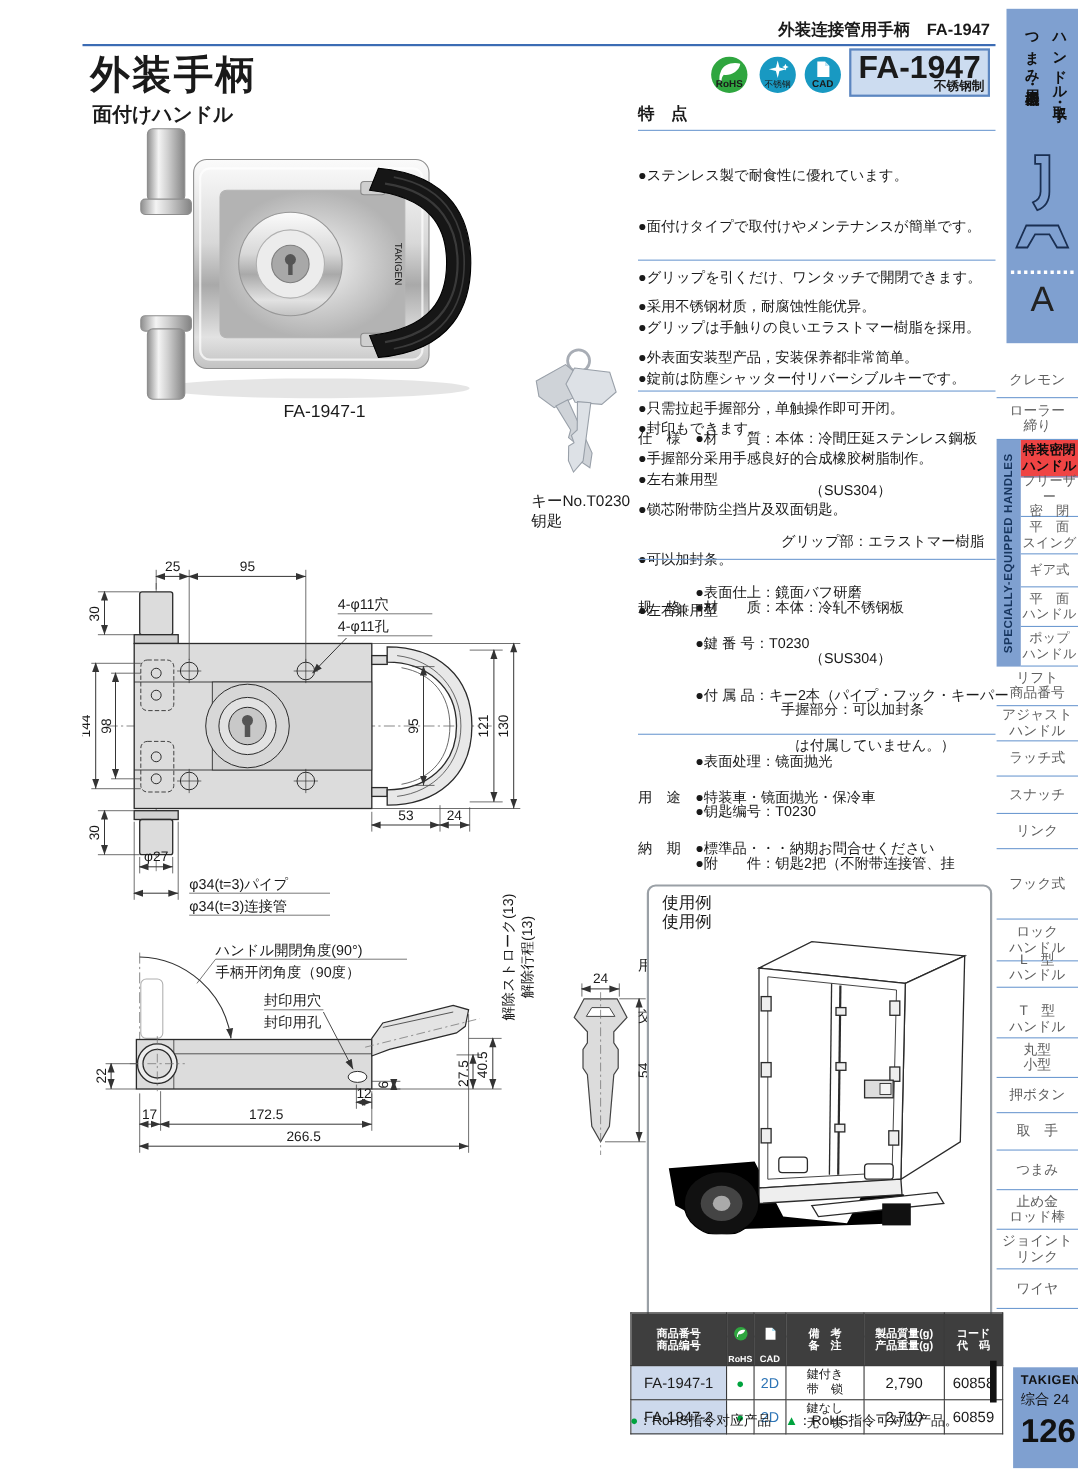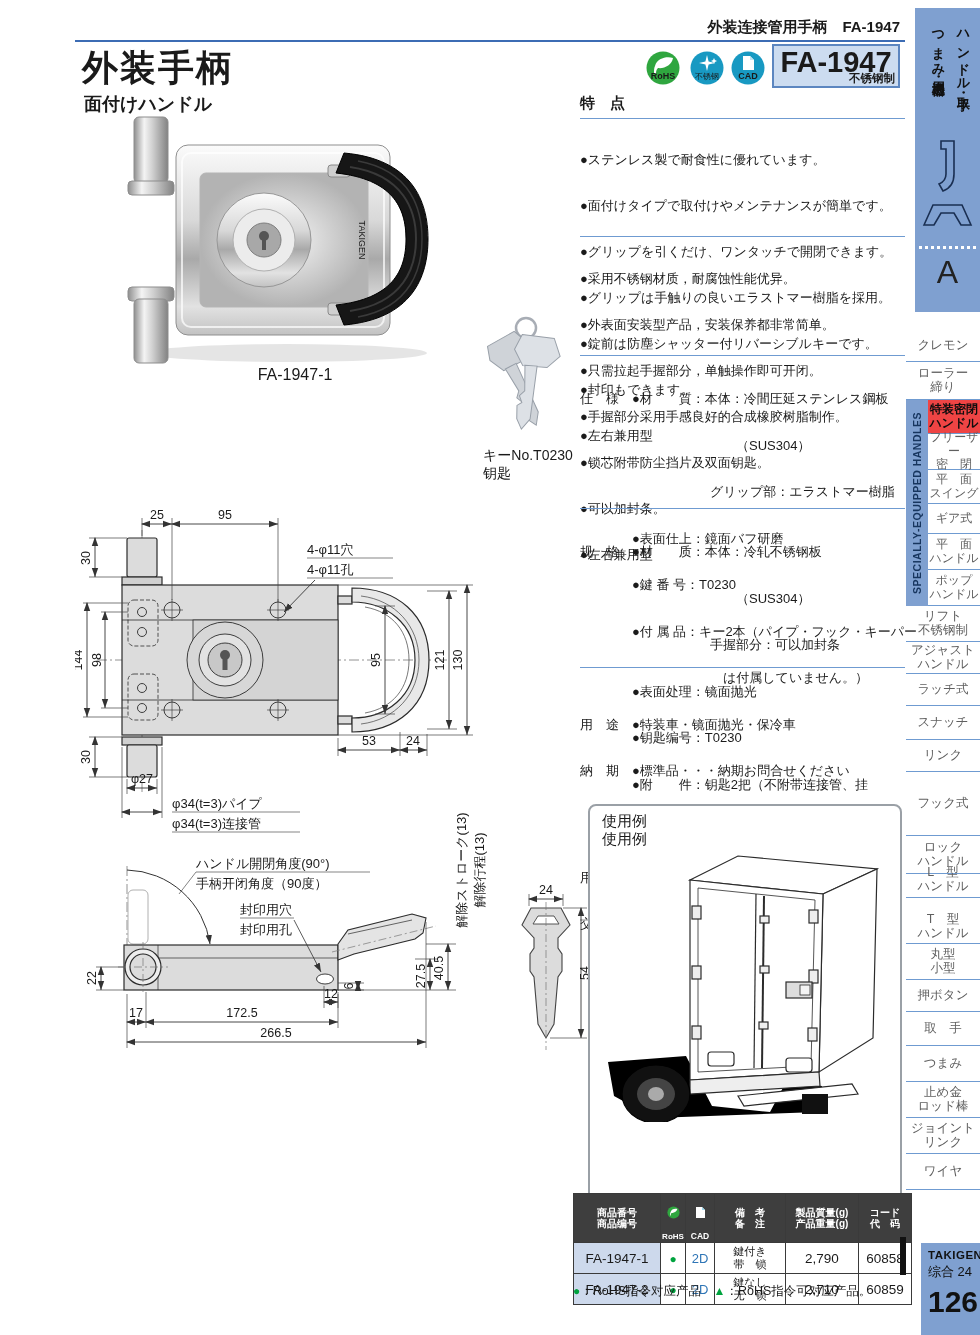--- a/index.html
+++ b/index.html
@@ -553,21 +553,21 @@
   <div class="sb-item group" style="top:534px;height:36px;">
       <span>平　面
 ハンドル</span>
     </div>
   <div class="sb-item group" style="top:570px;height:36px;">
       <span>ポップ
 ハンドル</span>
     </div>
   <div class="sb-item" style="top:606px;height:36px;">
       <span>リフト
-不锈钢制</span>
+商品番号</span>
     </div>
   <div class="sb-item" style="top:642px;height:32px;">
       <span>アジャスト
 ハンドル</span>
     </div>
   <div class="sb-item" style="top:674px;height:32px;">
       <span>ラッチ式</span>
     </div>
   <div class="sb-item" style="top:706px;height:34px;">
       <span>スナッチ</span>

